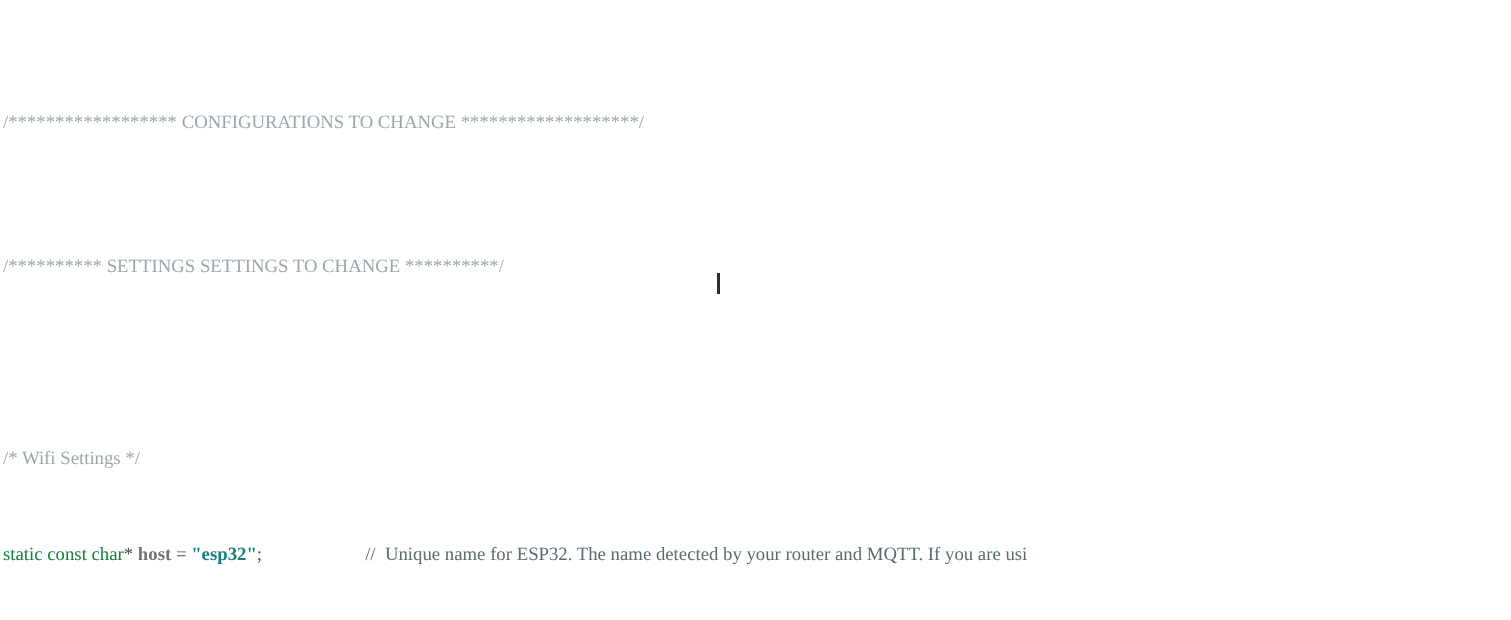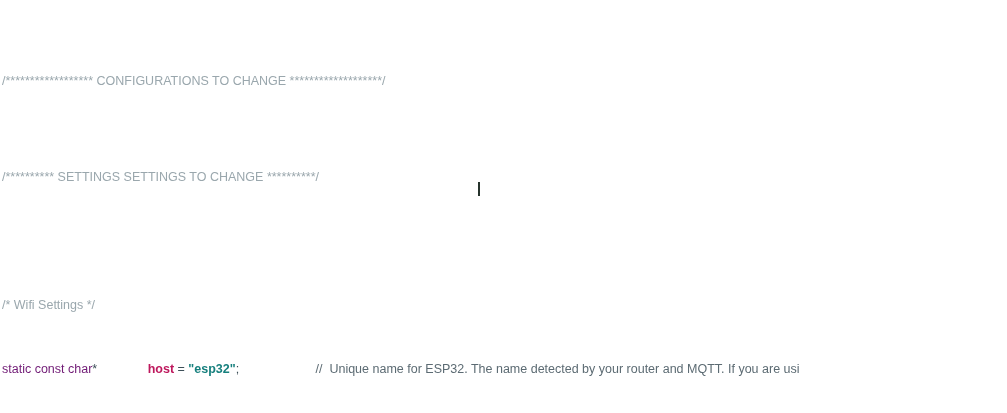--- a/index.html
+++ b/index.html
@@ -6,42 +6,42 @@
     margin: 0;
     padding: 0;
     background: #ffffff;
   }
   #editor {
     position: relative;
     width: 926px;
     height: 413px;
     background: #ffffff;
     overflow: hidden;
-    font-family: Liberation Sans, sans-serif;
+    font-family: Liberation Serif, serif;
     font-size: 12.5px;
     line-height: 16px;
     letter-spacing: 0px;
     color: #4b5563;
   }
   #code {
     position: absolute;
     left: 2px;
     top: 9px;
     white-space: pre;
     width: 1400px;
   }
   .line {
     height: 16px;
     white-space: pre;
   }
   
   .cm  { color: #9aa7ad; }            
   .cl  { color: #5c6b73; }            
-  .kw  { color: #701a75; font-weight: 400; }  
-  .id  { color: #be185d; font-weight: 700; margin-left: 47px; }  
+  .kw  { color: #15803d; font-weight: 400; }  
+  .id  { color: #737373; font-weight: 700; }  
   .st  { color: #17807e; font-weight: 700; }  
   .op  { color: #3d4f58; }  
 
   
   #caret {
     position: absolute;
     width: 2px;
     height: 14px;
     background: #26332c;
     left: 478px;

